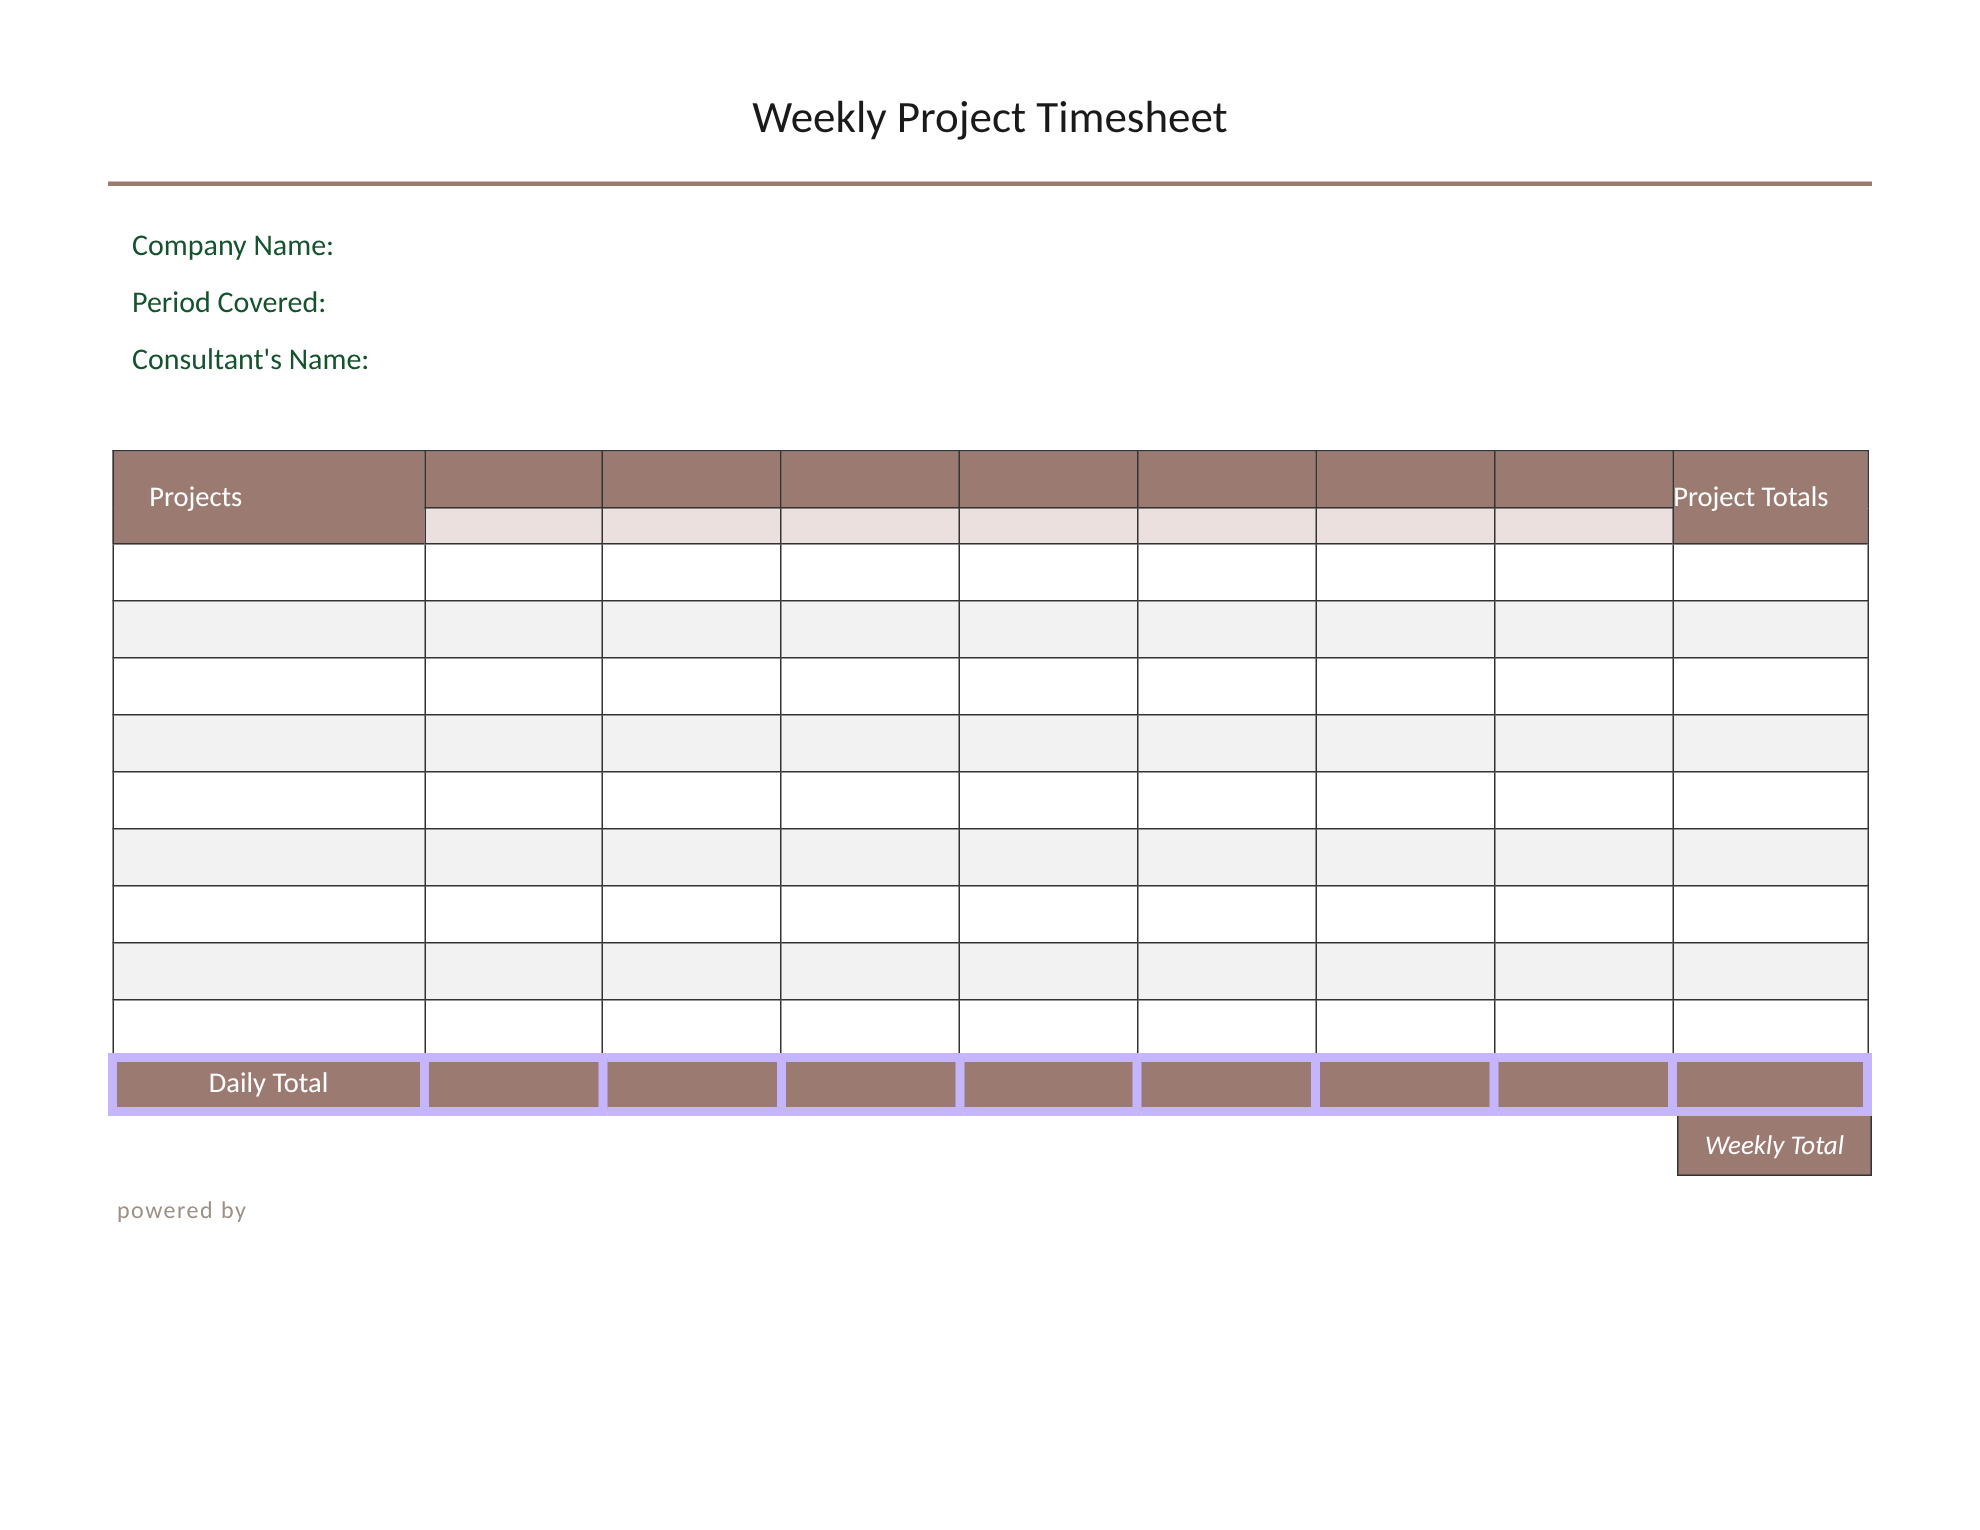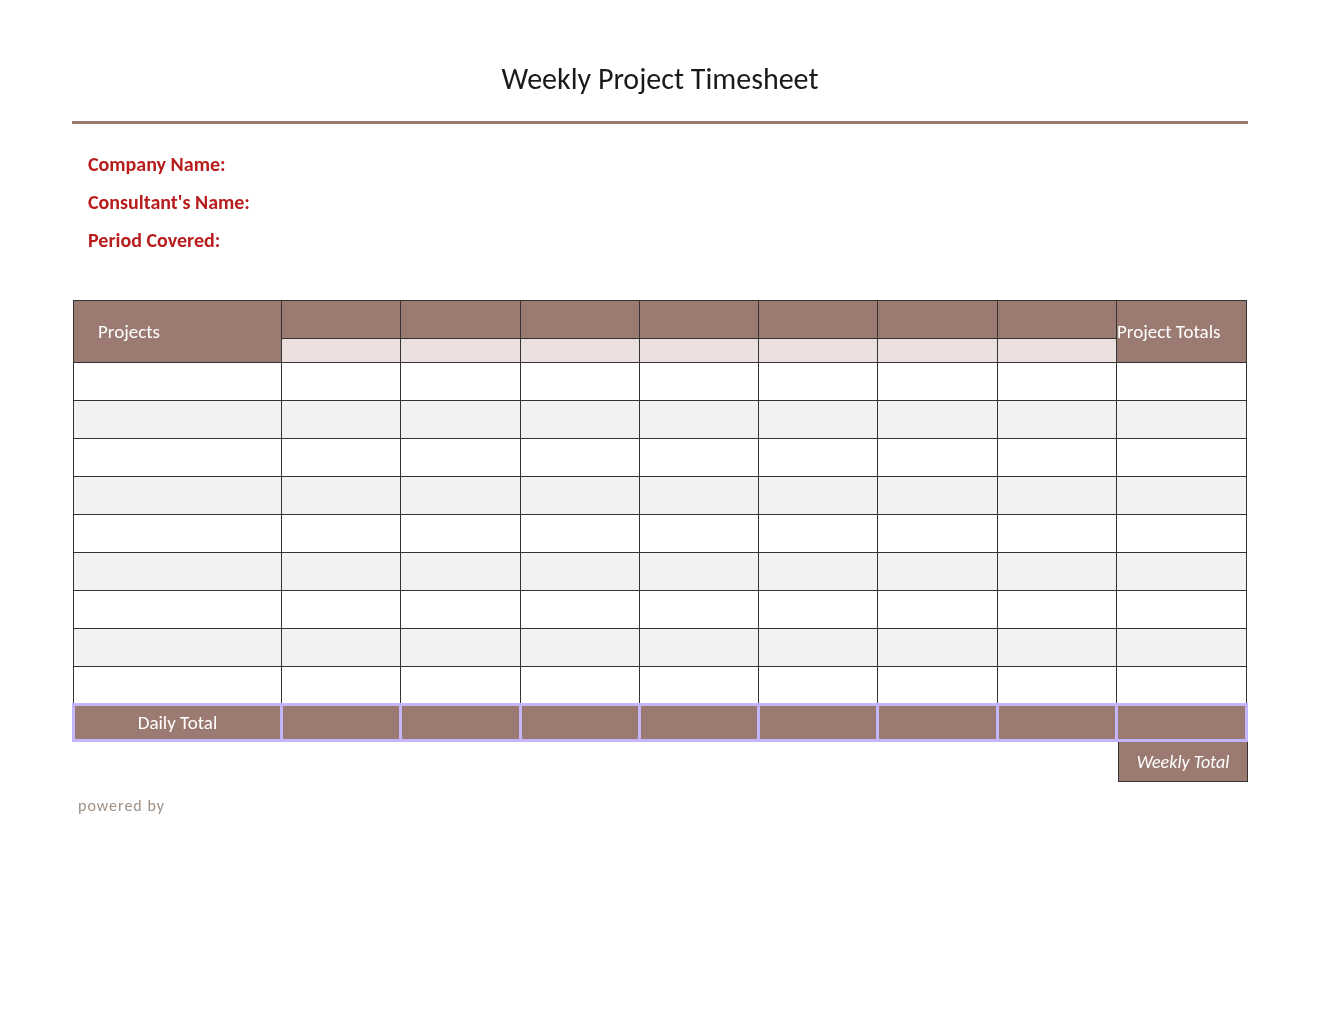--- a/index.html
+++ b/index.html
@@ -22,22 +22,22 @@
       height: 3px;
       background: #9b7a72;
       margin-bottom: 28px;
     }
     .info {
       margin-left: 16px;
       margin-bottom: 48px;
     }
     .info-row {
       font-size: 20px;
-      font-weight: 700;
-      color: #b91c1c;
+      font-weight: 400;
+      color: #14532d;
       margin-bottom: 14px;
     }
     table {
       width: 100%;
       border-collapse: collapse;
       table-layout: fixed;
     }
     th, td {
       border: 1px solid #333;
       height: 38px;
@@ -71,21 +71,21 @@
       vertical-align: middle;
       font-weight: 400;
     }
     tbody tr:nth-child(even) td { background: #f2f2f2; }
     tbody tr:nth-child(odd) td  { background: #ffffff; }
     tbody td { text-align: center; }
     tr.daily-total td {
       background: #9b7a72 !important;
       color: #fff;
       height: 36px;
-      border: 3px solid #c4b5fd;
+      border: 6px solid #c4b5fd;
     }
     tr.daily-total td.label {
       text-align: center;
       font-weight: 400;
       font-size: 19px;
     }
     .weekly-total-wrap {
       display: flex;
       justify-content: flex-end;
       font-style: italic;
@@ -120,22 +120,22 @@
     .logo .b { color: #3a8bd6; }
   </style>
 </head>
 <body>
 
 <h1 class="title">Weekly Project Timesheet</h1>
 <div class="hr"></div>
 
 <div class="info">
   <div class="info-row">Company Name:</div>
+  <div class="info-row">Period Covered:</div>
   <div class="info-row">Consultant's Name:</div>
-  <div class="info-row">Period Covered:</div>
 </div>
 
 <table>
   <colgroup>
     <col class="col-projects">
     <col class="col-day">
       <col class="col-day">
       <col class="col-day">
       <col class="col-day">
       <col class="col-day">

